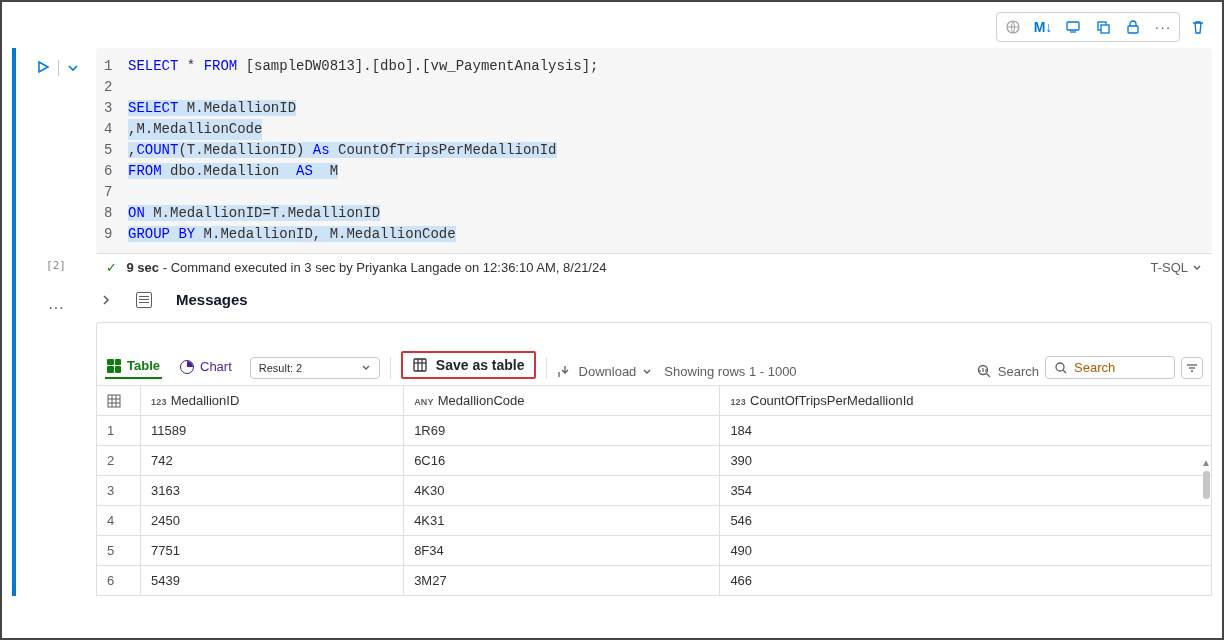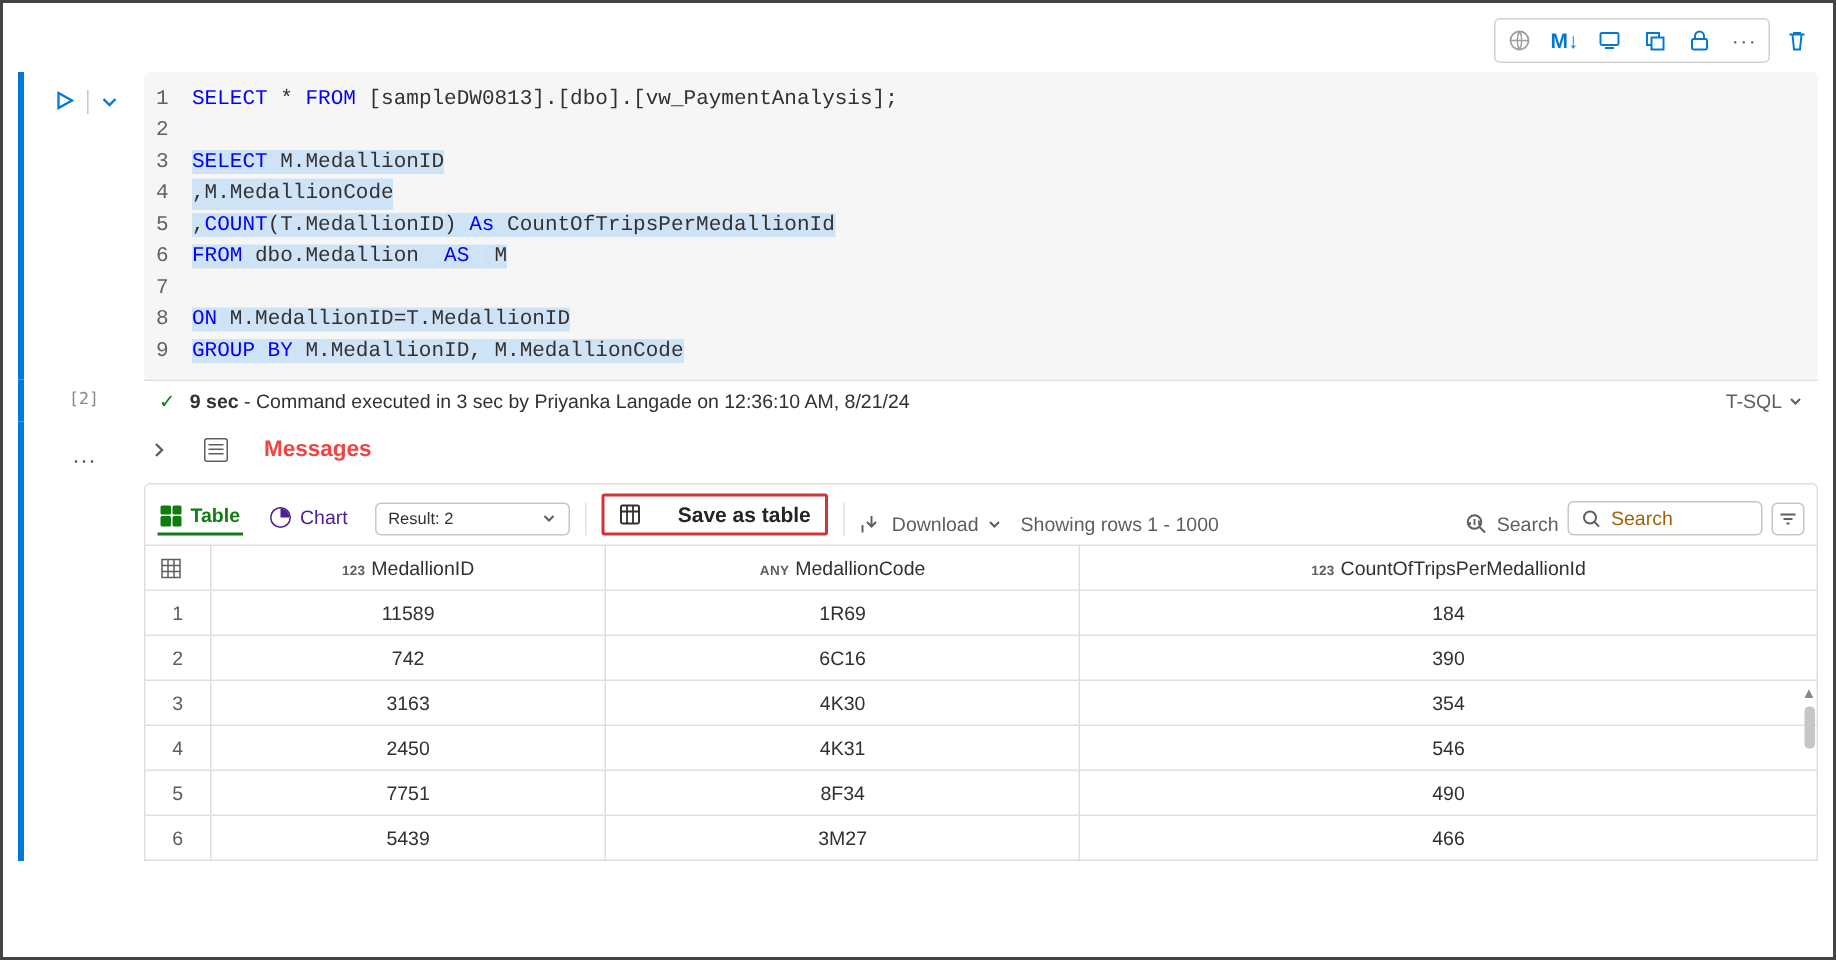--- a/index.html
+++ b/index.html
@@ -111,21 +111,21 @@
     text-align: center;
     color: #605e5c;
     font-size: 16px;
     padding-top: 18px;
   }
   .messages-head {
     display: flex;
     align-items: center;
     gap: 24px;
     padding: 10px 4px 14px 4px;
-    color: #ef4444;
+    color: #0f172a;
   }
   .messages-head .arrow {
     color: #605e5c; font-size: 14px;
   }
   .messages-head .title {
     font-size: 15px; font-weight: 600;
   }
   .msg-icon {
     width:16px;height:16px;border:1.3px solid #605e5c;border-radius:2px;
     display:flex; flex-direction:column; justify-content:space-evenly; padding:1px 2px;
@@ -160,23 +160,24 @@
   .select-box {
     border:1px solid #c8c6c4; border-radius:4px; padding:4px 8px;
     display:flex; align-items:center; gap:26px; font-size:11px; color:#323130;
     min-width:130px; justify-content:space-between;
   }
   .select-box .cv { color:#605e5c; font-size:11px;}
   .vdiv { width:1px; height:22px; background:#e1dfdd; margin: 0 4px;}
   .sat-btn {
     border:2px solid #d13438;
     padding:4px 9px;
-    display:flex;align-items:center;gap:24px;
+    display:flex;align-items:center;gap:8px;
     color:#242424;font-size:14px;font-weight:600;
     border-radius:2px;
+    margin-top:22px;
   }
   .dl-btn, .inspect-btn {
     display:flex;align-items:center;gap:6px;color:#605e5c;
   }
   .push-right { margin-left: auto; }
   .search-box {
     border:1px solid #c8c6c4; border-radius:4px; padding:3px 8px;
     display:flex;align-items:center;gap:6px;color:#605e5c;width:130px;
   }
   .filter-ico {
@@ -185,21 +186,21 @@
   }
   .data-table {
     border:1px solid #e1dfdd;
     border-collapse: collapse;
     width:100%;
     font-size:13px;
   }
   .data-table th, .data-table td {
     border:1px solid #e1dfdd;
     padding:6px 10px;
-    text-align:center;
+    text-align:left;
     height:30px;
   }
   .data-table th {
     background:#fff; font-weight:400; color:#323130;
   }
   .idx-col { width:44px; text-align:center; color:#605e5c;}
   .type-prefix { font-weight:600; font-size:9px; color:#605e5c; margin-right:4px; letter-spacing:0.2px;}
   .scrollbar-stub {
     position:absolute; right:10px; top:455px; width:12px; height:160px;
   }

